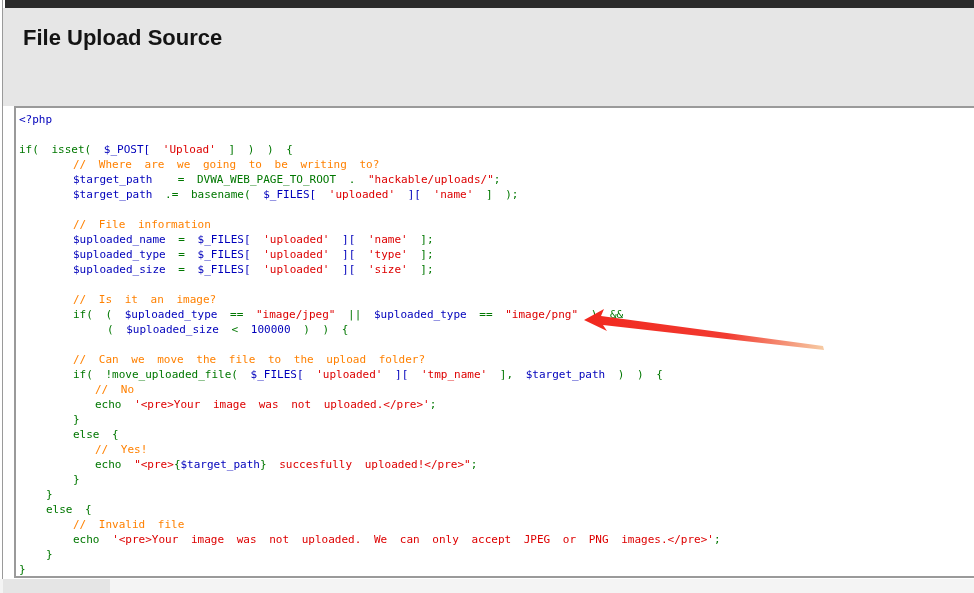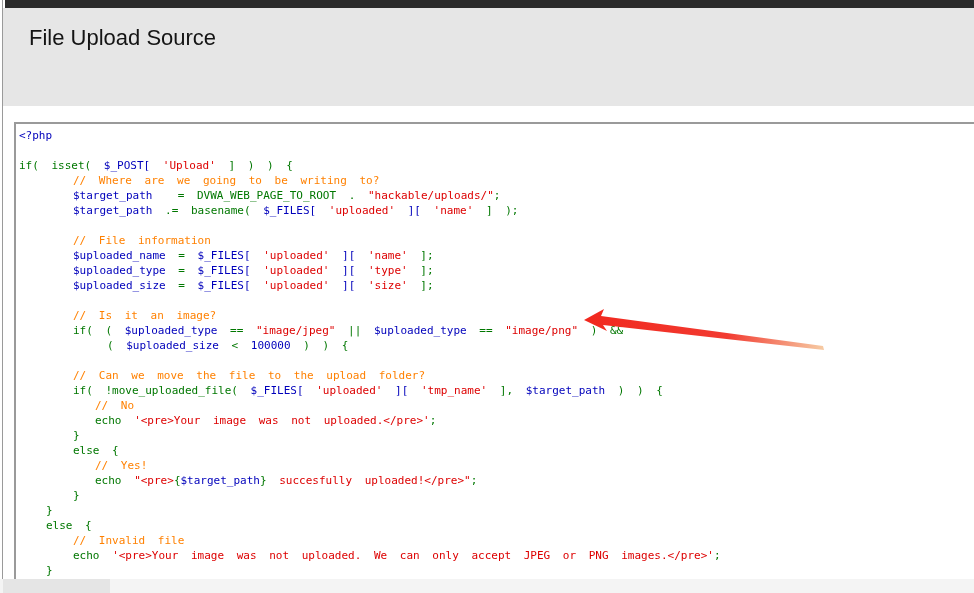--- a/index.html
+++ b/index.html
@@ -13,29 +13,29 @@
   }
   .top-bar{
     position:absolute;left:5px;top:0;width:969px;height:8px;
     background:#2b2b2b;
   }
   .header-area{
     position:absolute;left:3px;top:8px;width:971px;height:98px;
     background:#e6e6e6;
   }
   .page-title{
-    margin:0;padding:17px 0 0 26px;
-    font-size:22px;font-weight:normal;color:#141414;letter-spacing:0px;
+    margin:0;padding:17px 0 0 20px;
+    font-size:22px;font-weight:bold;color:#141414;letter-spacing:0px;
   }
   .page-path{
     margin:0;padding:15px 0 0 12px;
     font-size:16px;font-weight:bold;color:#141414;
   }
   .code-panel{
-    position:absolute;left:14px;top:122px;width:960px;height:472px;
+    position:absolute;left:14px;top:106px;width:960px;height:472px;
     background:#ffffff;box-sizing:border-box;
     border-top:2px solid #9a9a9a;border-left:2px solid #9a9a9a;border-bottom:2px solid #9a9a9a;
     border-right:none;
     overflow:hidden;
   }
   .code-pre{
     margin:0;padding:4px 0 0 3px;
     font-family:"DejaVu Sans Mono","Liberation Mono",monospace;
     font-size:11px;line-height:15px;word-spacing:6px;
     white-space:pre;

